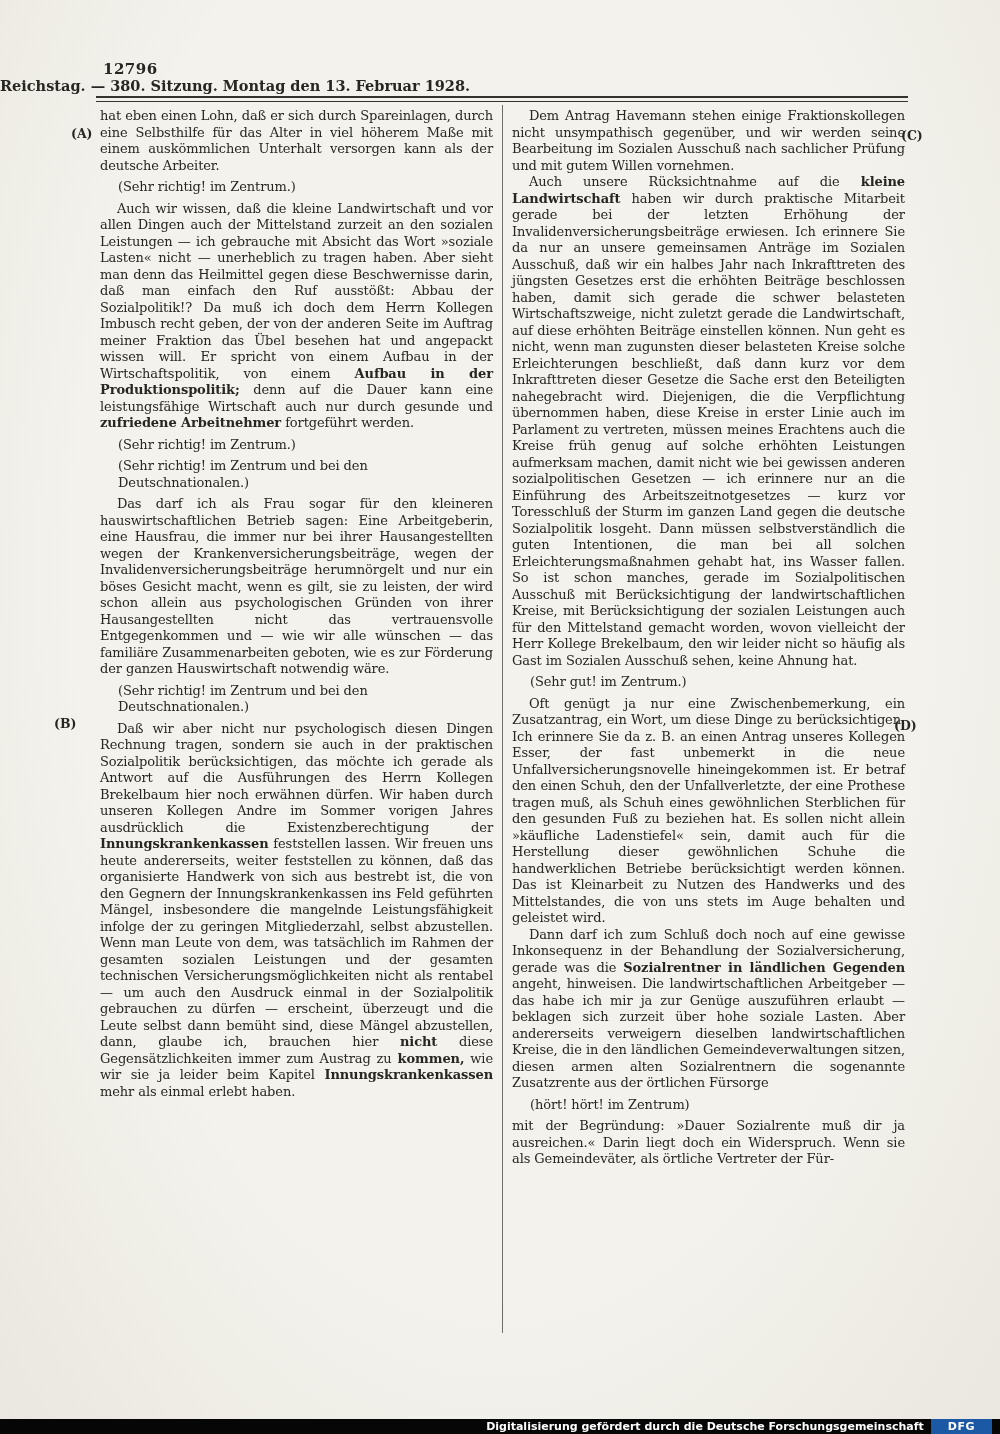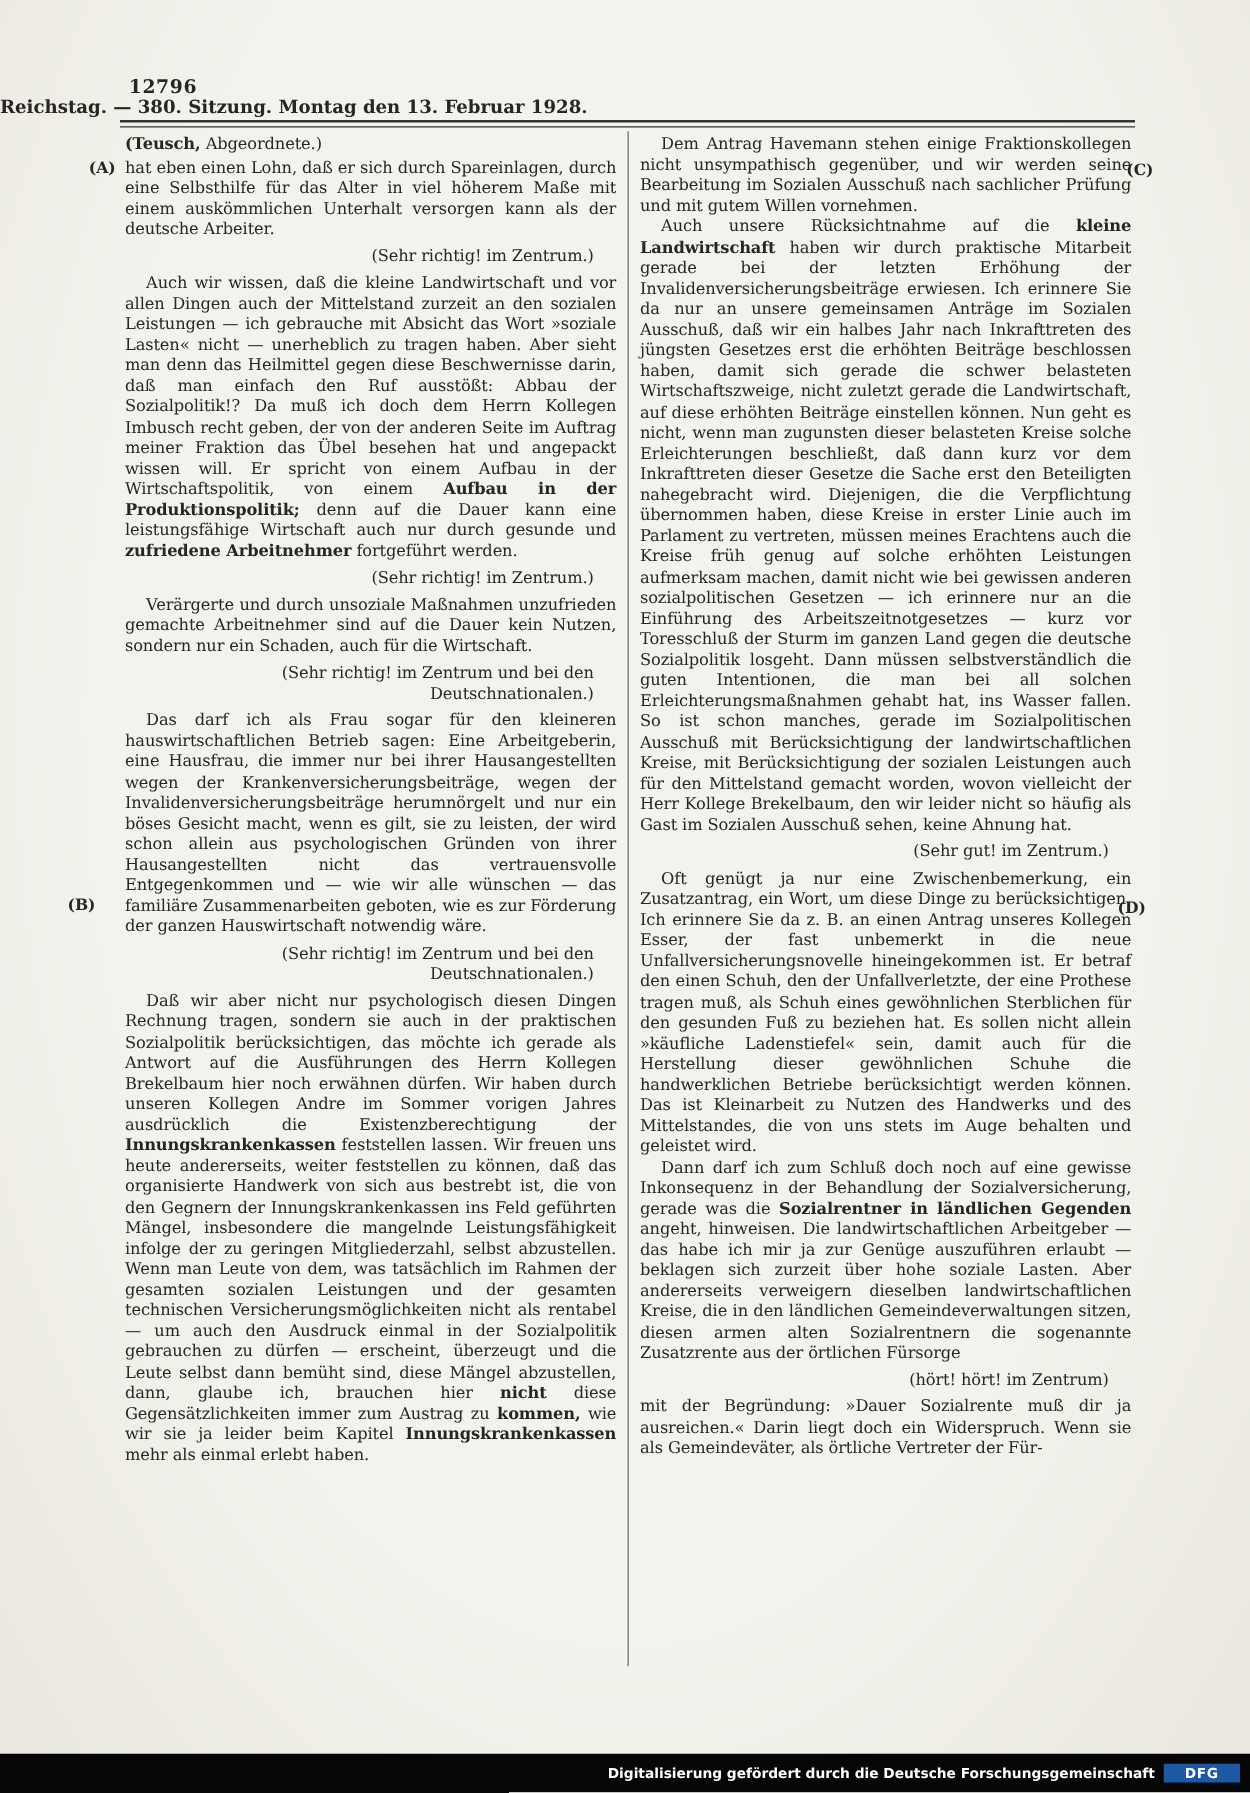--- a/index.html
+++ b/index.html
@@ -33,32 +33,32 @@
   }
   .col-left{left:100px;}
   .col-right{left:512px;}
   .divider{
     position:absolute;left:502px;top:105px;width:1px;height:1228px;
     background:#6e6d66;
   }
   .blk{margin:0;}
   .blk.p{text-indent:1.3em;}
   .blk.cont{text-indent:0;}
-  .blk.center{text-align:right;margin:5px 18px;}
+  .blk.center{text-align:left;margin:5px 18px;}
   .blk.speaker{margin-bottom:2px;}
   .bold{font-weight:bold;}
   .marker{
     position:absolute;font-size:12.5px;font-weight:bold;
   }
   .marker-a{left:71px;top:126px;}
   .marker-b{left:54px;top:716px;}
   .marker-c{left:901px;top:128px;}
   .marker-d{left:894px;top:718px;}
   .footerbar{
-    position:absolute;left:0;right:0;bottom:0;height:31px;
+    position:absolute;left:0;right:0;bottom:0;height:15px;
     background:#060606;
     display:flex;align-items:center;justify-content:flex-end;
     gap:7px;padding-right:8px;
     font-family:"DejaVu Sans", sans-serif;
     font-size:11px;font-weight:bold;color:#ffffff;
   }
   .dfg{
     background:#1c59a5;color:#ffffff;
     padding:1px 17px;font-size:11px;font-weight:bold;
     letter-spacing:0.5px;
@@ -72,26 +72,24 @@
   <span class="pagenum">12796</span>
   <span class="headtitle">Reichstag. — 380. Sitzung. Montag den 13. Februar 1928.</span>
   <div class="rule"></div>
 
   <span class="marker marker-a">(A)</span>
   <span class="marker marker-b">(B)</span>
   <span class="marker marker-c">(C)</span>
   <span class="marker marker-d">(D)</span>
 
   <div class="col col-left" id="col-left">
-      <div class="blk speaker"><span class="bold">(Teusch,</span><span> Abgeordnete.)</span></div>
       <div class="blk cont"><span>hat eben einen Lohn, daß er sich durch Spareinlagen, durch eine Selbsthilfe für das Alter in viel höherem Maße mit einem auskömmlichen Unterhalt versorgen kann als der deutsche Arbeiter.</span></div>
       <div class="blk center"><span>(Sehr richtig! im Zentrum.)</span></div>
       <div class="blk p"><span>Auch wir wissen, daß die kleine Landwirtschaft und vor allen Dingen auch der Mittelstand zurzeit an den sozialen Leistungen — ich gebrauche mit Absicht das Wort »soziale Lasten« nicht — unerheblich zu tragen haben. Aber sieht man denn das Heilmittel gegen diese Beschwernisse darin, daß man einfach den Ruf ausstößt: Abbau der Sozialpolitik!? Da muß ich doch dem Herrn Kollegen Imbusch recht geben, der von der anderen Seite im Auftrag meiner Fraktion das Übel besehen hat und angepackt wissen will. Er spricht von einem Aufbau in der Wirtschaftspolitik, von einem </span><span class="bold">Aufbau in der Produktionspolitik;</span><span> denn auf die Dauer kann eine leistungsfähige Wirtschaft auch nur durch gesunde und </span><span class="bold">zufriedene Arbeitnehmer</span><span> fortgeführt werden.</span></div>
       <div class="blk center"><span>(Sehr richtig! im Zentrum.)</span></div>
-      <div class="blk p"><span>Verärgerte und durch unsoziale Maßnahmen unzufrieden gemachte Arbeitnehmer sind auf die Dauer kein Nutzen, sondern nur ein Schaden, auch für die Wirtschaft.</span></div>
       <div class="blk center"><span>(Sehr richtig! im Zentrum und bei den Deutschnationalen.)</span></div>
       <div class="blk p"><span>Das darf ich als Frau sogar für den kleineren hauswirtschaftlichen Betrieb sagen: Eine Arbeitgeberin, eine Hausfrau, die immer nur bei ihrer Hausangestellten wegen der Krankenversicherungsbeiträge, wegen der Invalidenversicherungsbeiträge herumnörgelt und nur ein böses Gesicht macht, wenn es gilt, sie zu leisten, der wird schon allein aus psychologischen Gründen von ihrer Hausangestellten nicht das vertrauensvolle Entgegenkommen und — wie wir alle wünschen — das familiäre Zusammenarbeiten geboten, wie es zur Förderung der ganzen Hauswirtschaft notwendig wäre.</span></div>
       <div class="blk center"><span>(Sehr richtig! im Zentrum und bei den Deutschnationalen.)</span></div>
       <div class="blk p"><span>Daß wir aber nicht nur psychologisch diesen Dingen Rechnung tragen, sondern sie auch in der praktischen Sozialpolitik berücksichtigen, das möchte ich gerade als Antwort auf die Ausführungen des Herrn Kollegen Brekelbaum hier noch erwähnen dürfen. Wir haben durch unseren Kollegen Andre im Sommer vorigen Jahres ausdrücklich die Existenzberechtigung der </span><span class="bold">Innungskrankenkassen</span><span> feststellen lassen. Wir freuen uns heute andererseits, weiter feststellen zu können, daß das organisierte Handwerk von sich aus bestrebt ist, die von den Gegnern der Innungskrankenkassen ins Feld geführten Mängel, insbesondere die mangelnde Leistungsfähigkeit infolge der zu geringen Mitgliederzahl, selbst abzustellen. Wenn man Leute von dem, was tatsächlich im Rahmen der gesamten sozialen Leistungen und der gesamten technischen Versicherungsmöglichkeiten nicht als rentabel — um auch den Ausdruck einmal in der Sozialpolitik gebrauchen zu dürfen — erscheint, überzeugt und die Leute selbst dann bemüht sind, diese Mängel abzustellen, dann, glaube ich, brauchen hier </span><span class="bold">nicht</span><span> diese Gegensätzlichkeiten immer zum Austrag zu </span><span class="bold">kommen,</span><span> wie wir sie ja leider beim Kapitel </span><span class="bold">Innungskrankenkassen</span><span> mehr als einmal erlebt haben.</span></div>
     </div>
   <div class="divider"></div>
   <div class="col col-right" id="col-right">
       <div class="blk p"><span>Dem Antrag Havemann stehen einige Fraktionskollegen nicht unsympathisch gegenüber, und wir werden seine Bearbeitung im Sozialen Ausschuß nach sachlicher Prüfung und mit gutem Willen vornehmen.</span></div>
       <div class="blk p"><span>Auch unsere Rücksichtnahme auf die </span><span class="bold">kleine Landwirtschaft</span><span> haben wir durch praktische Mitarbeit gerade bei der letzten Erhöhung der Invalidenversicherungsbeiträge erwiesen. Ich erinnere Sie da nur an unsere gemeinsamen Anträge im Sozialen Ausschuß, daß wir ein halbes Jahr nach Inkrafttreten des jüngsten Gesetzes erst die erhöhten Beiträge beschlossen haben, damit sich gerade die schwer belasteten Wirtschaftszweige, nicht zuletzt gerade die Landwirtschaft, auf diese erhöhten Beiträge einstellen können. Nun geht es nicht, wenn man zugunsten dieser belasteten Kreise solche Erleichterungen beschließt, daß dann kurz vor dem Inkrafttreten dieser Gesetze die Sache erst den Beteiligten nahegebracht wird. Diejenigen, die die Verpflichtung übernommen haben, diese Kreise in erster Linie auch im Parlament zu vertreten, müssen meines Erachtens auch die Kreise früh genug auf solche erhöhten Leistungen aufmerksam machen, damit nicht wie bei gewissen anderen sozialpolitischen Gesetzen — ich erinnere nur an die Einführung des Arbeitszeitnotgesetzes — kurz vor Toresschluß der Sturm im ganzen Land gegen die deutsche Sozialpolitik losgeht. Dann müssen selbstverständlich die guten Intentionen, die man bei all solchen Erleichterungsmaßnahmen gehabt hat, ins Wasser fallen. So ist schon manches, gerade im Sozialpolitischen Ausschuß mit Berücksichtigung der landwirtschaftlichen Kreise, mit Berücksichtigung der sozialen Leistungen auch für den Mittelstand gemacht worden, wovon vielleicht der Herr Kollege Brekelbaum, den wir leider nicht so häufig als Gast im Sozialen Ausschuß sehen, keine Ahnung hat.</span></div>
       <div class="blk center"><span>(Sehr gut! im Zentrum.)</span></div>

